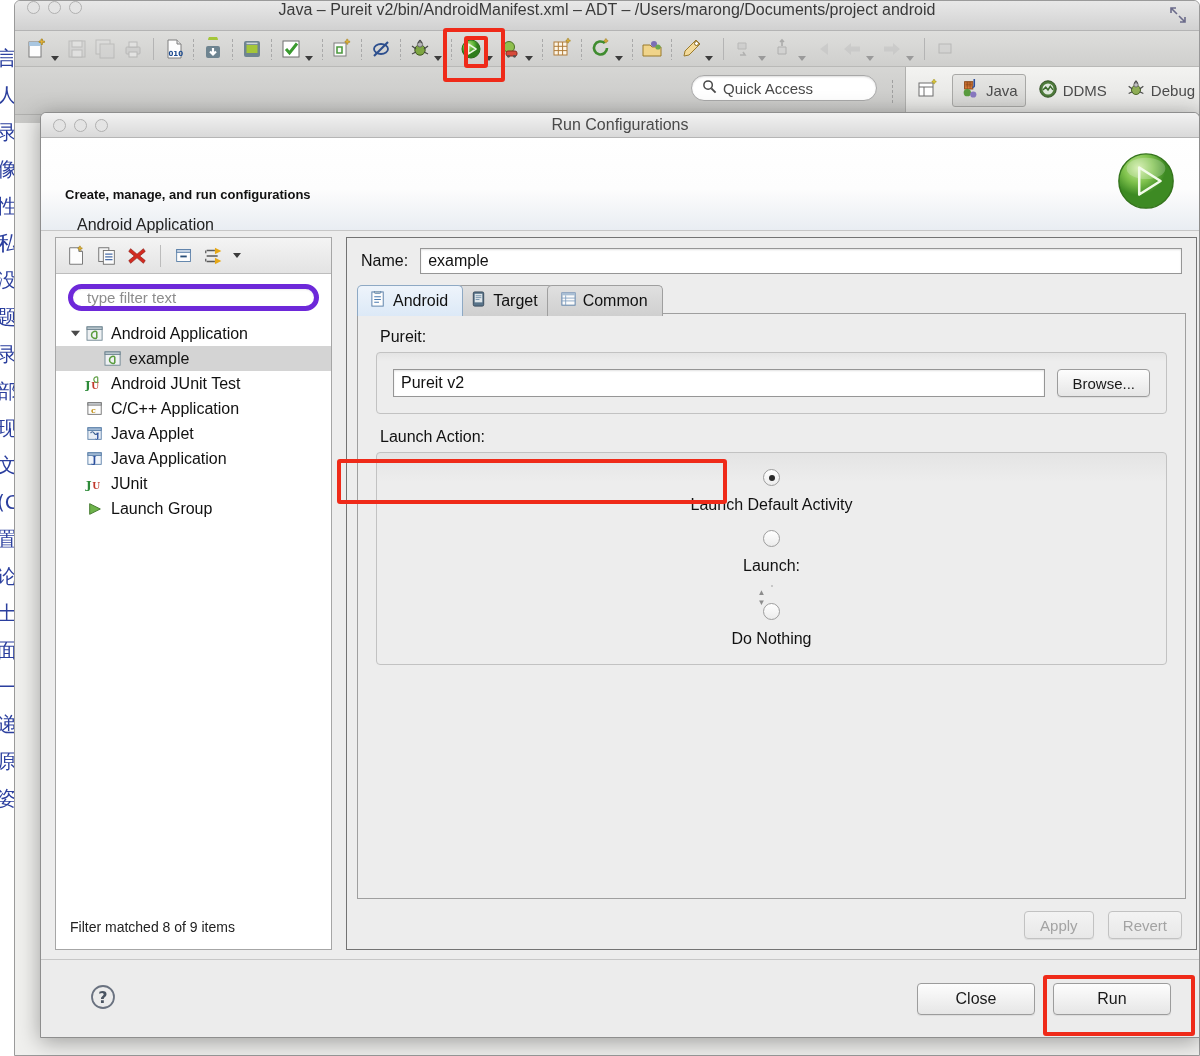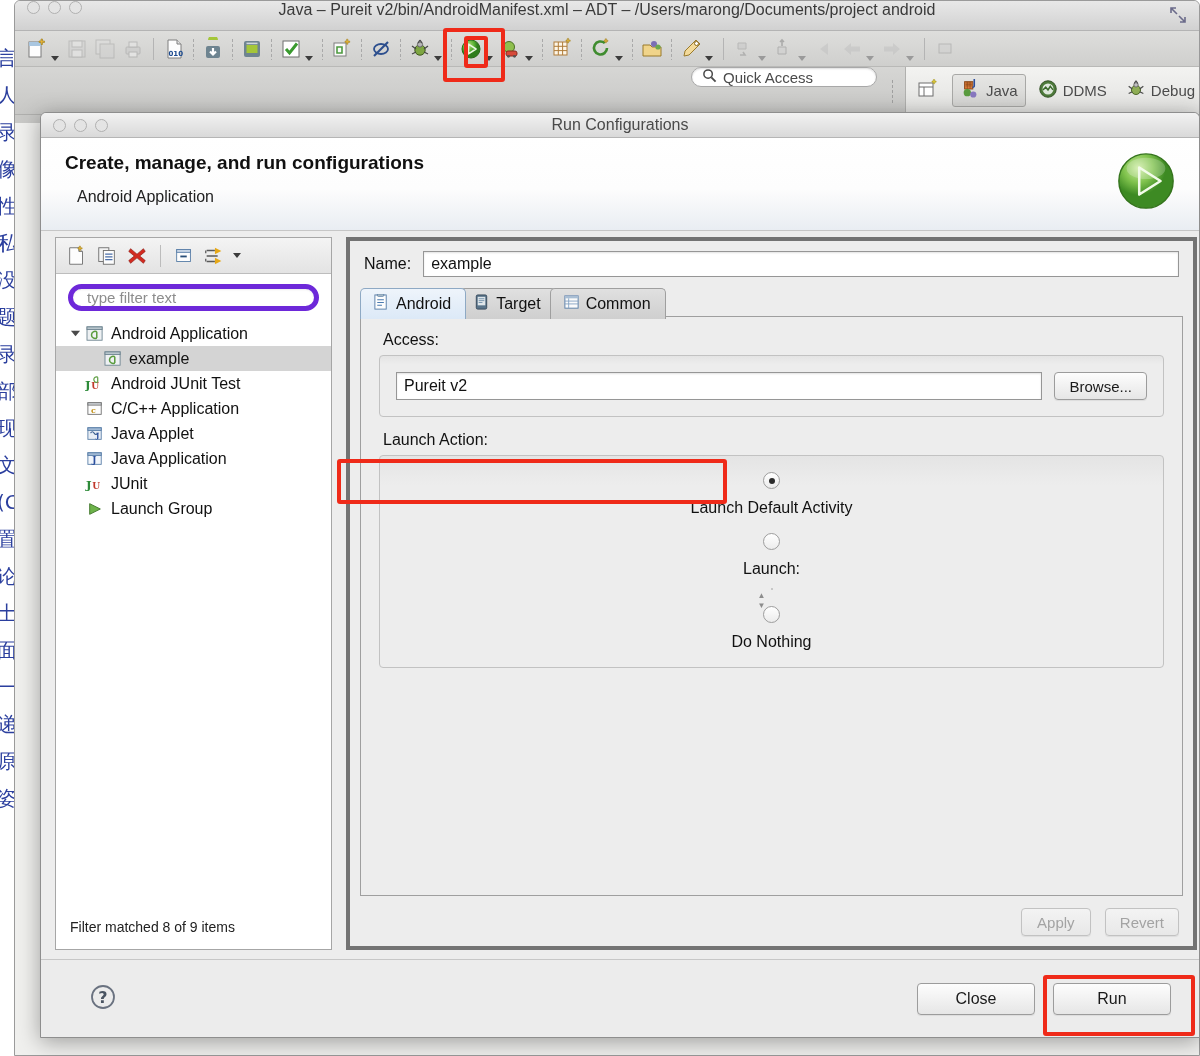--- a/index.html
+++ b/index.html
@@ -70,22 +70,22 @@
     background-size: 3px 5px;
   }
 
   
   .eclipse-row2 {
     height: 48px; position: relative;
     background: linear-gradient(to bottom,#d6d6d4 0%, #c8c8c6 100%);
     border-bottom: 1px solid #b0b0ae;
   }
   .quick-access {
-    position: absolute; left: 676px; top: 0;
-    width: 186px; height: 20px;
+    position: absolute; left: 676px; top: 8px;
+    width: 186px; height: 26px;
     background: #fff; border: 1px solid #a8a8a8;
     border-radius: 14px;
     display: flex; align-items: center; padding-left: 10px;
     box-shadow: inset 0 1px 2px rgba(0,0,0,.14);
   }
   .qa-text { font-size: 15px; color: #4a4a4a; margin-left: 6px; }
   .persp-dots {
     position: absolute; left: 876px; top: 12px;
     width: 3px; height: 26px;
     background-image: radial-gradient(#a0a0a0 1px, transparent 1px);
@@ -150,21 +150,21 @@
     position: absolute; left: 0; right: 0; text-align: center;
     font-size: 16px; color: #4a4a4a;
   }
   .dlg-header {
     height: 93px;
     background: linear-gradient(to bottom, #ffffff 0%, #fdfdfd 55%, #e9edf2 100%);
     border-bottom: 1px solid #c6c6c6;
     position: relative;
     padding: 14px 0 0 24px;
   }
-  .dlg-h-title { font-size: 19px; font-weight: bold; color: #111; }
+  .dlg-h-title { font-size: 13px; font-weight: bold; color: #111; margin-top: 35px; }
   .dlg-h-sub   { font-size: 16px; color: #222; margin-top: 14px; margin-left: 12px; }
   .dlg-h-icon  { position: absolute; right: 22px; top: 12px; }
 
   
   .tree-panel {
     position: absolute; left: 14px; top: 124px;
     width: 277px; height: 713px;
     background: #fff;
     border: 1px solid #a6a6a6;
     display: flex; flex-direction: column;
@@ -197,21 +197,21 @@
   .tree-row .tlabel { white-space: nowrap; }
   .tree-footer {
     font-size: 14px; color: #222; padding: 0 0 14px 14px;
   }
 
   
   .cfg-panel {
     position: absolute; left: 305px; top: 124px;
     width: 851px; height: 713px;
     background: #ededed;
-    border: 4px solid #737373;
+    border: 1px solid #737373;
   }
   .name-row { display: flex; align-items: center; padding: 10px 14px 0 14px; }
   .name-label { font-size: 16px; color: #111; margin-right: 12px; }
   .name-input {
     flex: 1; height: 26px; background: #fff;
     border: 1px solid #969696;
     box-shadow: inset 0 1px 2px rgba(0,0,0,.12);
     font-size: 16px; color: #111;
     display:flex; align-items:center; padding-left: 7px;
   }
@@ -849,21 +849,21 @@
             <rect x="2" y="2" width="14" height="13" fill="#fbfbfb" stroke="#5a7fa8"></rect>
             <rect x="2" y="2" width="14" height="2.6" fill="#a9bed4"></rect>
             <path d="M2 7.5 h14 M2 10.5 h14 M6 4.6 v10.4" stroke="#7e9ec0" stroke-width=".9"></path>
           </svg>
         </span>
         <span>Common</span>
       </div>
     </div>
 
     <div class="tab-body">
-      <div class="group-label">Access:</div>
+      <div class="group-label">Pureit:</div>
       <div class="group-box">
         <div class="proj-row">
           <span class="proj-input">Pureit v2</span>
           <span class="btn">Browse...</span>
         </div>
       </div>
 
       <div class="group-label">Launch Action:</div>
       <div class="group-box">
         <div class="radio-row">

